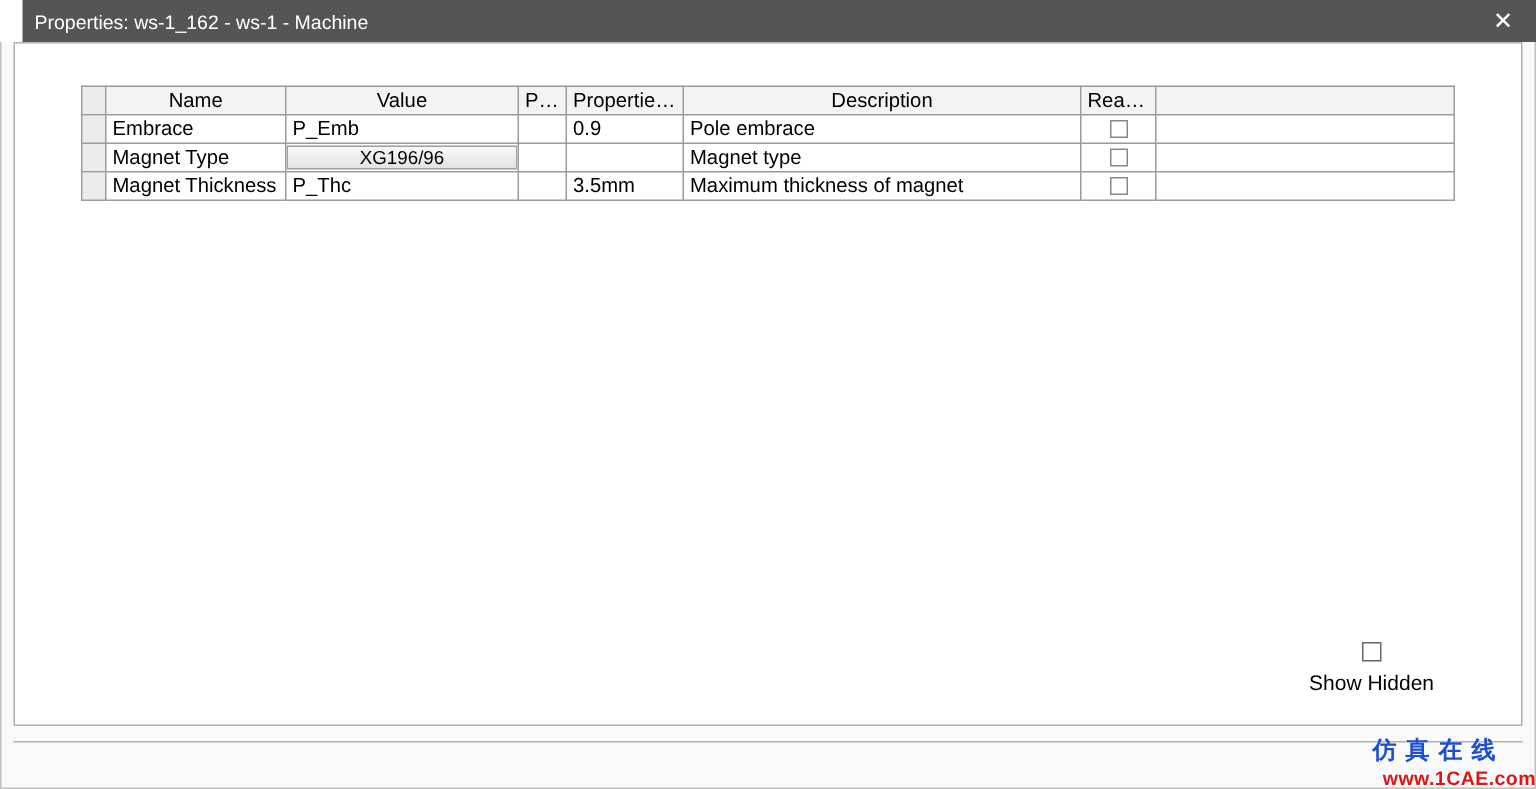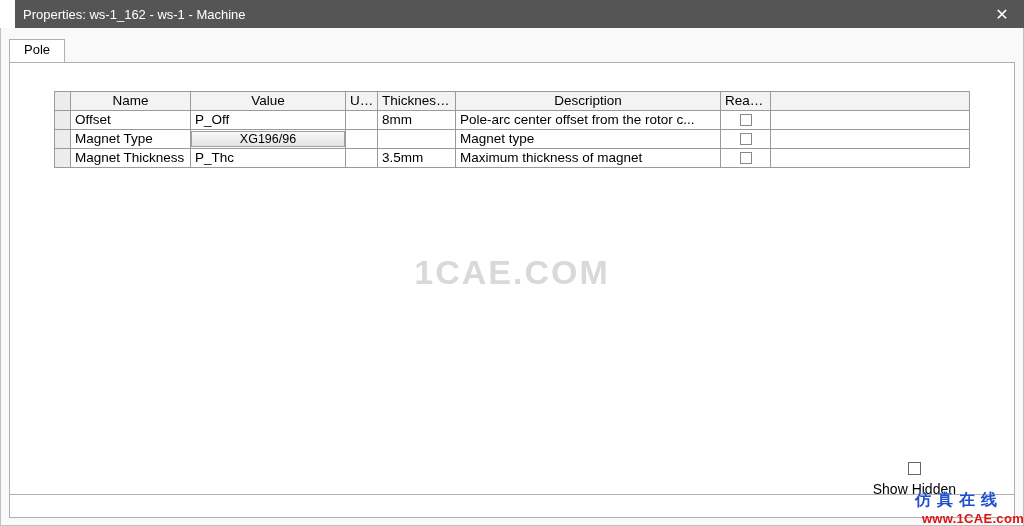--- a/index.html
+++ b/index.html
@@ -203,60 +203,55 @@
 
 <div class="titlebar">
   <span class="title-text">Properties: ws-1_162 - ws-1 - Machine</span>
   <div class="close-btn">
     <span>✕</span>
   </div>
 </div>
 
 <div class="client-area">
 
-  <div class="tab-row">
-    <div class="tab active">
-      <span>Pole</span>
-    </div>
-  </div>
 
   <div class="tab-panel">
 
     <div class="grid-wrap">
       <table class="grid">
         <colgroup>
           <col class="col-rownum">
             <col class="col-name">
             <col class="col-value">
           <col class="col-unit">
             <col class="col-eval">
             <col class="col-desc">
           <col class="col-ro">
             <col class="col-pad">
         </colgroup>
         <thead>
           <tr>
             <th class="col-rownum"></th>
             <th>Name</th>
             <th>Value</th>
-            <th>Unit</th>
-            <th>Thickness...</th>
+            <th>Pole</th>
+            <th>Properties...</th>
             <th>Description</th>
             <th>Read-o...</th>
             <th></th>
           </tr>
         </thead>
         <tbody id="grid-body">
             <tr>
               <td class="col-rownum"></td>
-              <td class="left">Offset</td>
-              <td class="left">P_Off</td>
-              <td class="left"></td>
-              <td class="left">8mm</td>
-              <td class="left">Pole-arc center offset from the rotor c...</td>
+              <td class="left">Embrace</td>
+              <td class="left">P_Emb</td>
+              <td class="left"></td>
+              <td class="left">0.9</td>
+              <td class="left">Pole embrace</td>
               <td class="center"><span class="ro-check"></span></td>
               <td></td>
             </tr>
             <tr>
               <td class="col-rownum"></td>
               <td class="left">Magnet Type</td>
               <td class="left" style="padding: 0px;"><span class="val-button">XG196/96</span></td>
               <td class="left"></td>
               <td class="left"></td>
               <td class="left">Magnet type</td>
@@ -270,21 +265,20 @@
               <td class="left"></td>
               <td class="left">3.5mm</td>
               <td class="left">Maximum thickness of magnet</td>
               <td class="center"><span class="ro-check"></span></td>
               <td></td>
             </tr>
           </tbody>
       </table>
     </div>
 
-    <div class="watermark-center">1CAE.COM</div>
 
     <div class="show-hidden">
       <span class="chk"></span>
       <span>Show Hidden</span>
     </div>
 
   </div>
 
   <div class="below-line"></div>
 

